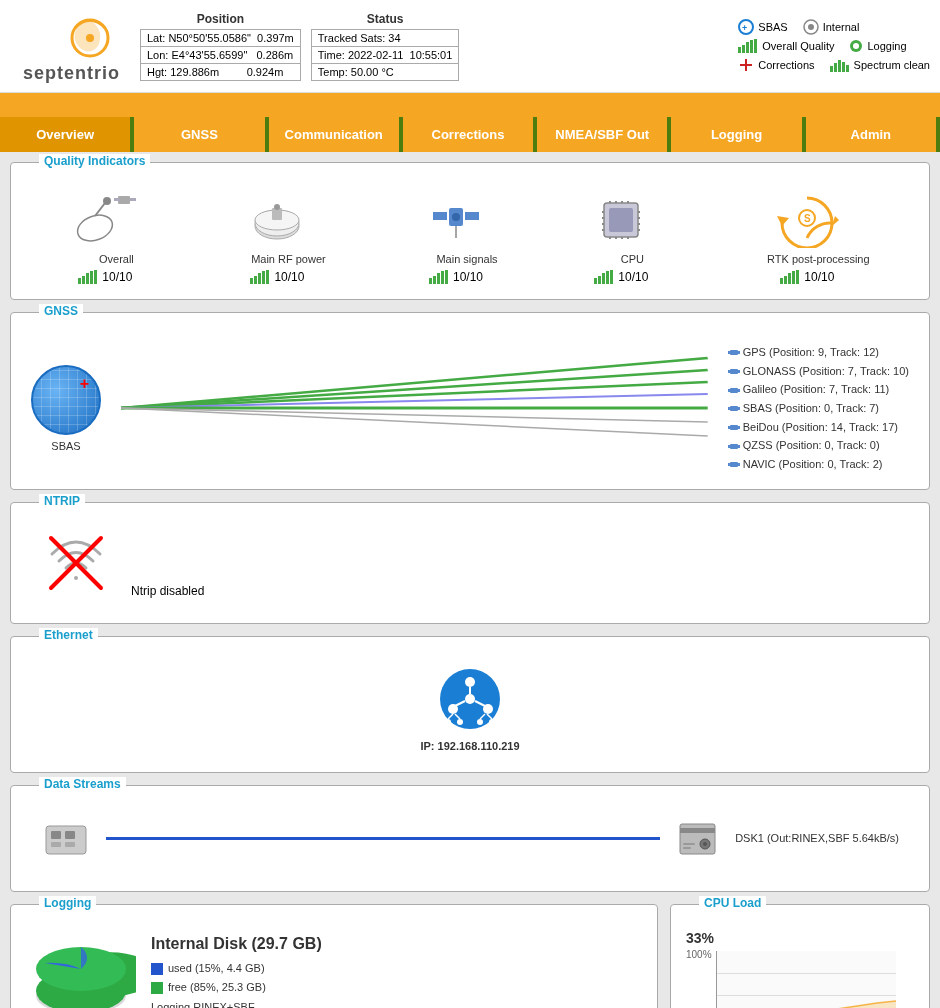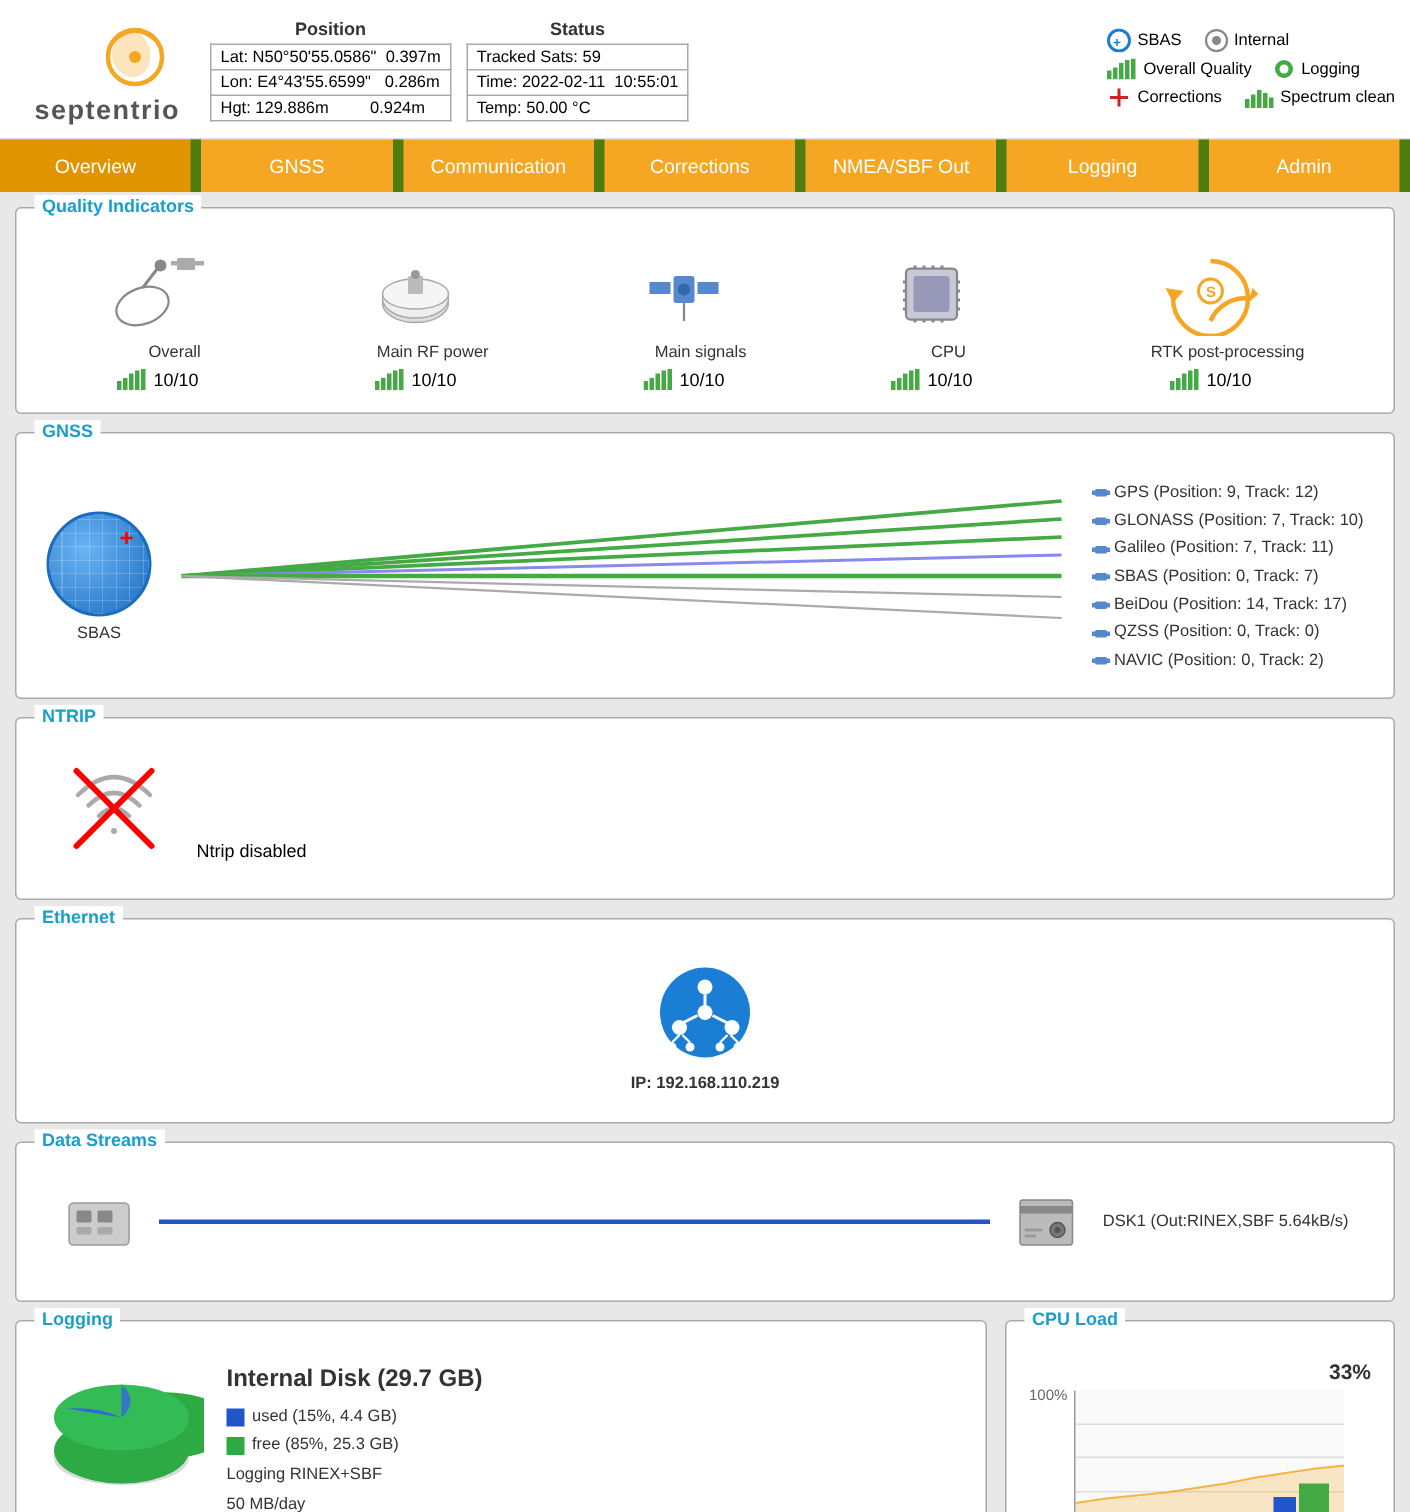--- a/index.html
+++ b/index.html
@@ -16,29 +16,29 @@
     .info-section-title { text-align: center; font-size: 12px; font-weight: bold; color: #333; margin-bottom: 3px; }
     .info-table { border-collapse: collapse; }
     .info-table td { border: 1px solid #aaa; padding: 2px 6px; font-size: 11px; background: #fff; white-space: nowrap; }
     
     .status-icons { display: flex; flex-direction: column; gap: 4px; margin-left: 10px; font-size: 11px; }
     .status-row { display: flex; gap: 15px; }
     .status-item { display: flex; align-items: center; gap: 4px; }
     
     
     .nav { background: #f5a623; display: flex; }
-    .nav-item { flex: 1; text-align: center; padding: 10px 5px; color: #fff; font-weight: normal; font-size: 13px; cursor: pointer; border-right: 7px solid #4d7c0f; }
+    .nav-item { flex: 1; text-align: center; padding: 10px 5px; color: #fff; font-weight: bold; font-size: 13px; cursor: pointer; border-right: 4px solid #4d7c0f; margin-top: 24px; }
     .nav-item.active { background: #e09500; }
     
     
     .main { padding: 10px; background: #e8e8e8; }
     
     
     .section { border: 1px solid #aaa; border-radius: 4px; background: #fff; margin-bottom: 12px; padding: 10px; position: relative; }
-    .section-title { position: absolute; top: -9px; left: 12px; background: #fff; padding: 0 5px; color: #1a9fcc; font-size: 12px; font-weight: bold; }
+    .section-title { position: absolute; top: -9px; left: 28px; background: #fff; padding: 0 5px; color: #1a9fcc; font-size: 12px; font-weight: bold; }
     
     
     .quality-items { display: flex; justify-content: space-around; align-items: center; padding: 10px 5px 5px; }
     .quality-item { display: flex; flex-direction: column; align-items: center; gap: 5px; }
     .quality-label { font-size: 11px; color: #333; padding-left: 22px; }
     
     
     .gnss-content { display: flex; align-items: center; padding: 15px 10px 5px; gap: 20px; }
     .gnss-globe { display: flex; flex-direction: column; align-items: center; gap: 5px; }
     .globe-icon { width: 70px; height: 70px; border-radius: 50%; background: radial-gradient(circle at 35% 35%, #6ab4f5, #1a6cc0); border: 2px solid #1a6cc0; position: relative; overflow: hidden; }
@@ -66,21 +66,21 @@
     .cpu-section { width: 260px; border: 1px solid #aaa; border-radius: 4px; background: #fff; padding: 10px; position: relative; }
     
     .logging-content { display: flex; align-items: center; padding: 5px; gap: 15px; }
     .logging-info { font-size: 11px; color: #333; line-height: 1.8; }
     .logging-title { font-weight: bold; font-size: 16px; }
     .legend-item { display: flex; align-items: center; gap: 5px; }
     .legend-color { width: 12px; height: 12px; display: inline-block; }
     
     
     .cpu-content { padding: 5px; }
-    .cpu-percentage { text-align: right; font-weight: bold; font-size: 14px; color: #333; }
+    .cpu-percentage { text-align: left; font-weight: bold; font-size: 14px; color: #333; }
   </style>
 </head>
 <body>
 
 <div class="header">
 
   <div class="logo-area">
     <svg class="logo-icon" viewBox="0 0 60 55">
       <ellipse cx="30" cy="30" rx="18" ry="18" fill="none" stroke="#f5a623" stroke-width="3"></ellipse>
       <path d="M30 12 Q45 22 38 38 Q30 48 20 40 Q10 30 18 18 Z" fill="#f5a623" opacity="0.3"></path>
@@ -108,21 +108,21 @@
             </tr>
       </tbody>
         </table>
     </div>
 
     <div class="info-section">
       <div class="info-section-title">Status</div>
       <table class="info-table">
         <tbody>
             <tr>
-              <td>Tracked Sats: 59</td>
+              <td>Tracked Sats: 34</td>
             </tr>
         <tr>
               <td>Time: 2022-02-11&nbsp; 10:55:01</td>
             </tr>
         <tr>
               <td>Temp: 50.00 °C</td>
             </tr>
       </tbody>
         </table>
     </div>

